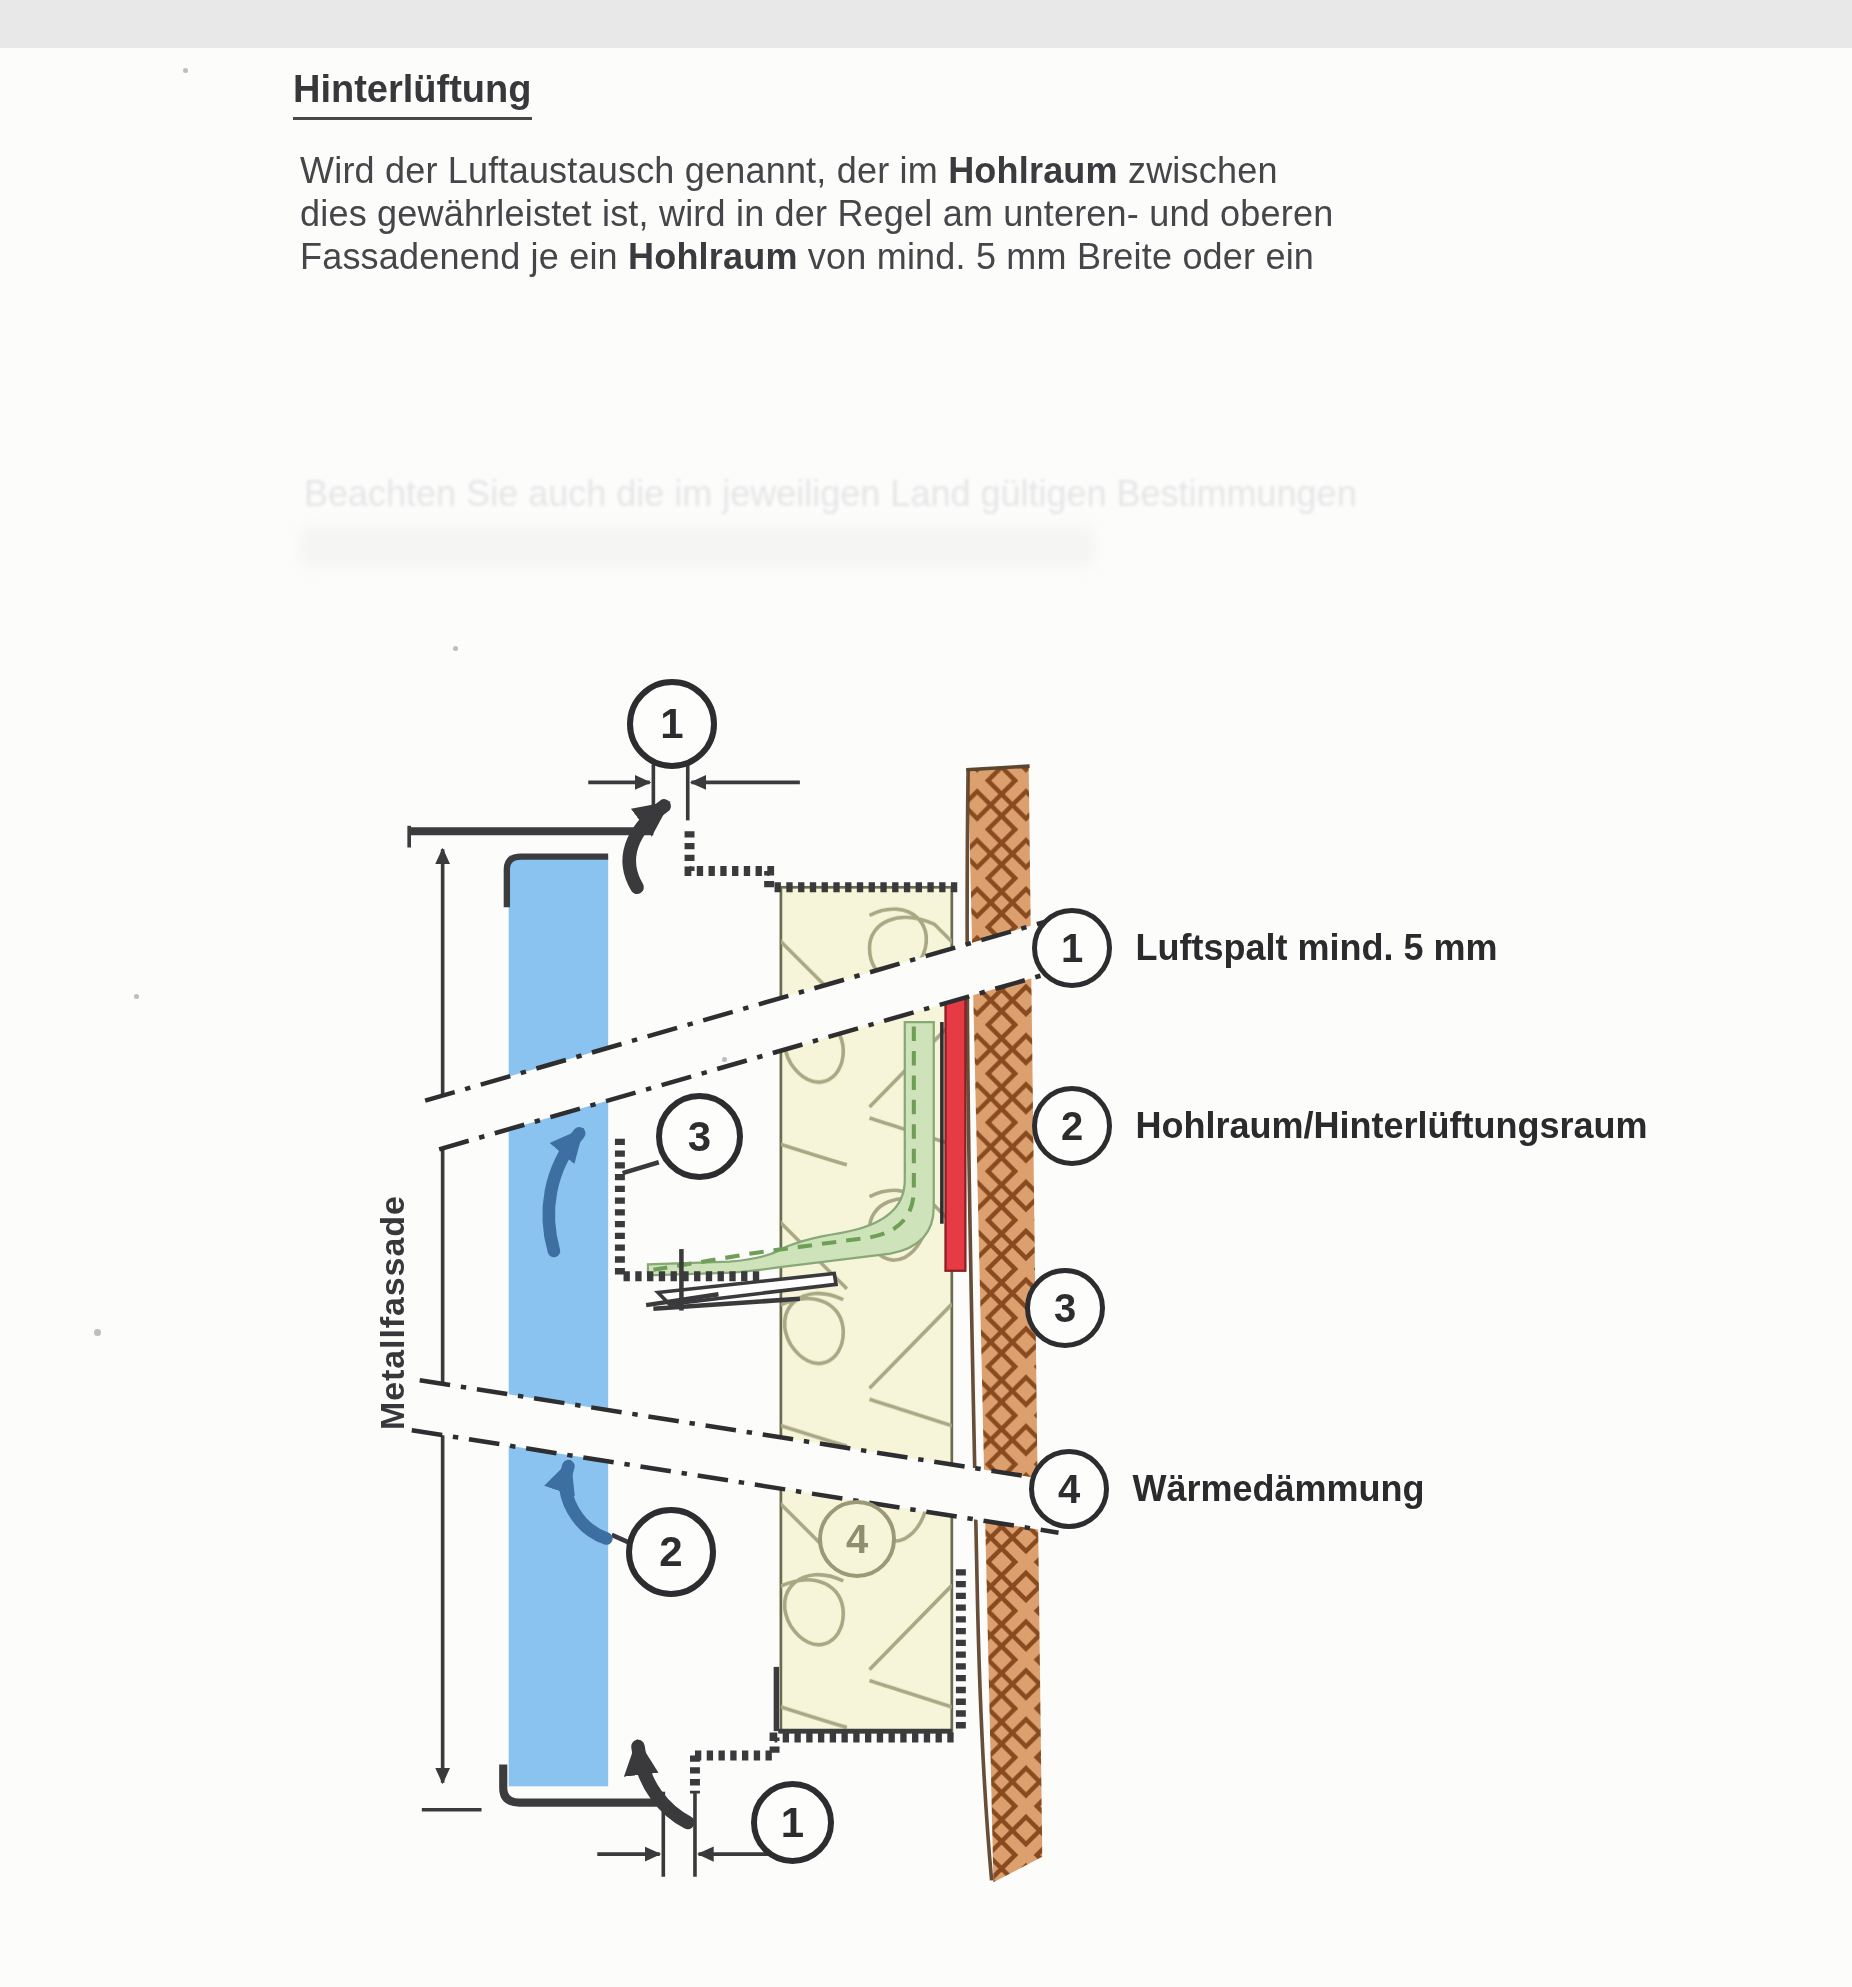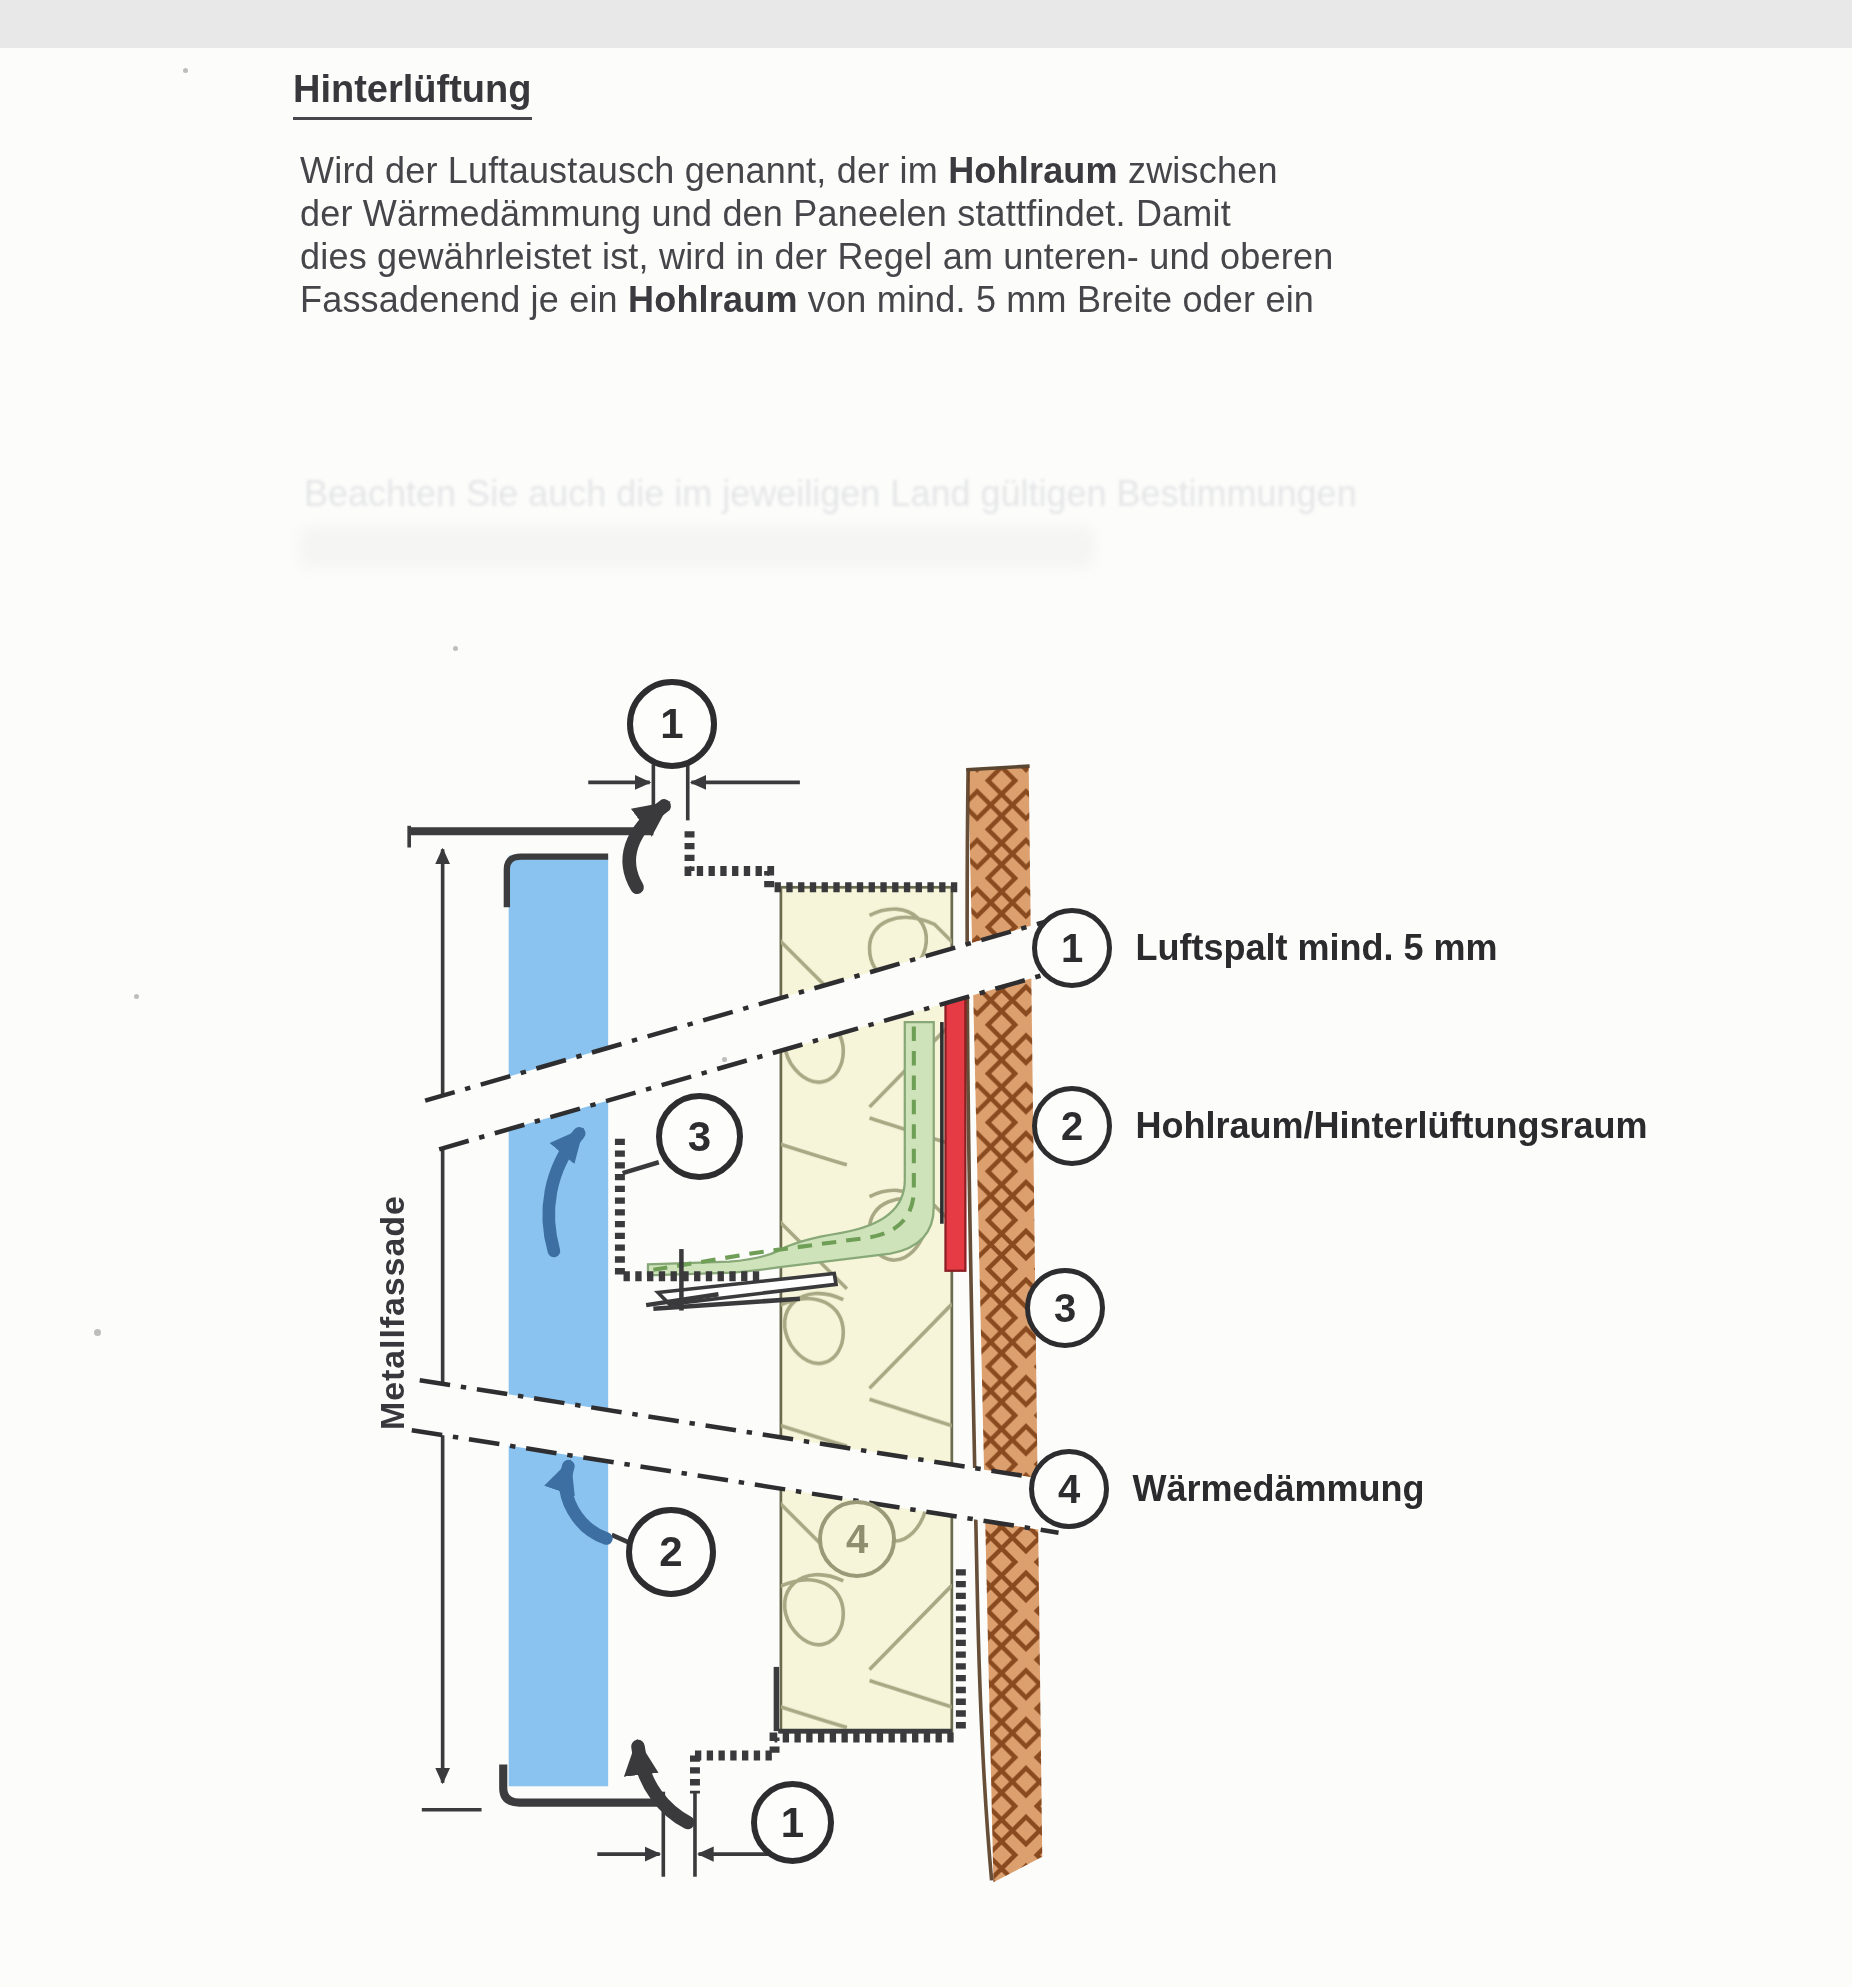--- a/index.html
+++ b/index.html
@@ -154,21 +154,20 @@
   <div class="abs speck" style="left:453px;top:598px;width:5.4px;height:5.4px;"></div>
   <div class="abs speck" style="left:134px;top:946px;width:5.4px;height:5.4px;"></div>
   <div class="abs speck" style="left:94px;top:1281px;width:7.2px;height:7.2px;"></div>
   <div class="abs speck" style="left:722px;top:1009px;width:4.5px;height:4.5px;"></div>
 
   <div class="abs" style="left:293px;top:20px;z-index:2;">
     <span class="page-title">Hinterlüftung</span>
   </div>
   <div class="abs body-par" style="left:300px;top:101px;width:1067px;z-index:2;">
       <div><span>Wird der Luftaustausch genannt, der im </span><span class="b">Hohlraum</span><span> zwischen</span></div>
-      <div><span>der Wärmedämmung und den Paneelen stattfindet. Damit</span></div>
       <div><span>dies gewährleistet ist, wird in der Regel am unteren- und oberen</span></div>
       <div><span>Fassadenend je ein </span><span class="b">Hohlraum</span><span> von mind. 5 mm Breite oder ein</span></div>
     </div>
   <div class="abs faded-note" style="left:304px;top:425px;z-index:2;">Beachten Sie auch die im jeweiligen Land gültigen Bestimmungen</div>
   <div class="abs smudge" style="left:299px;top:478px;width:796px;height:42px;z-index:2;"></div>
 
   <div class="abs callout dark" style="left:627px;top:631px;width:90px;height:90px;">
     <span>1</span>
   </div>
   <div class="abs callout dark" style="left:656px;top:1045px;width:87px;height:87px;">

